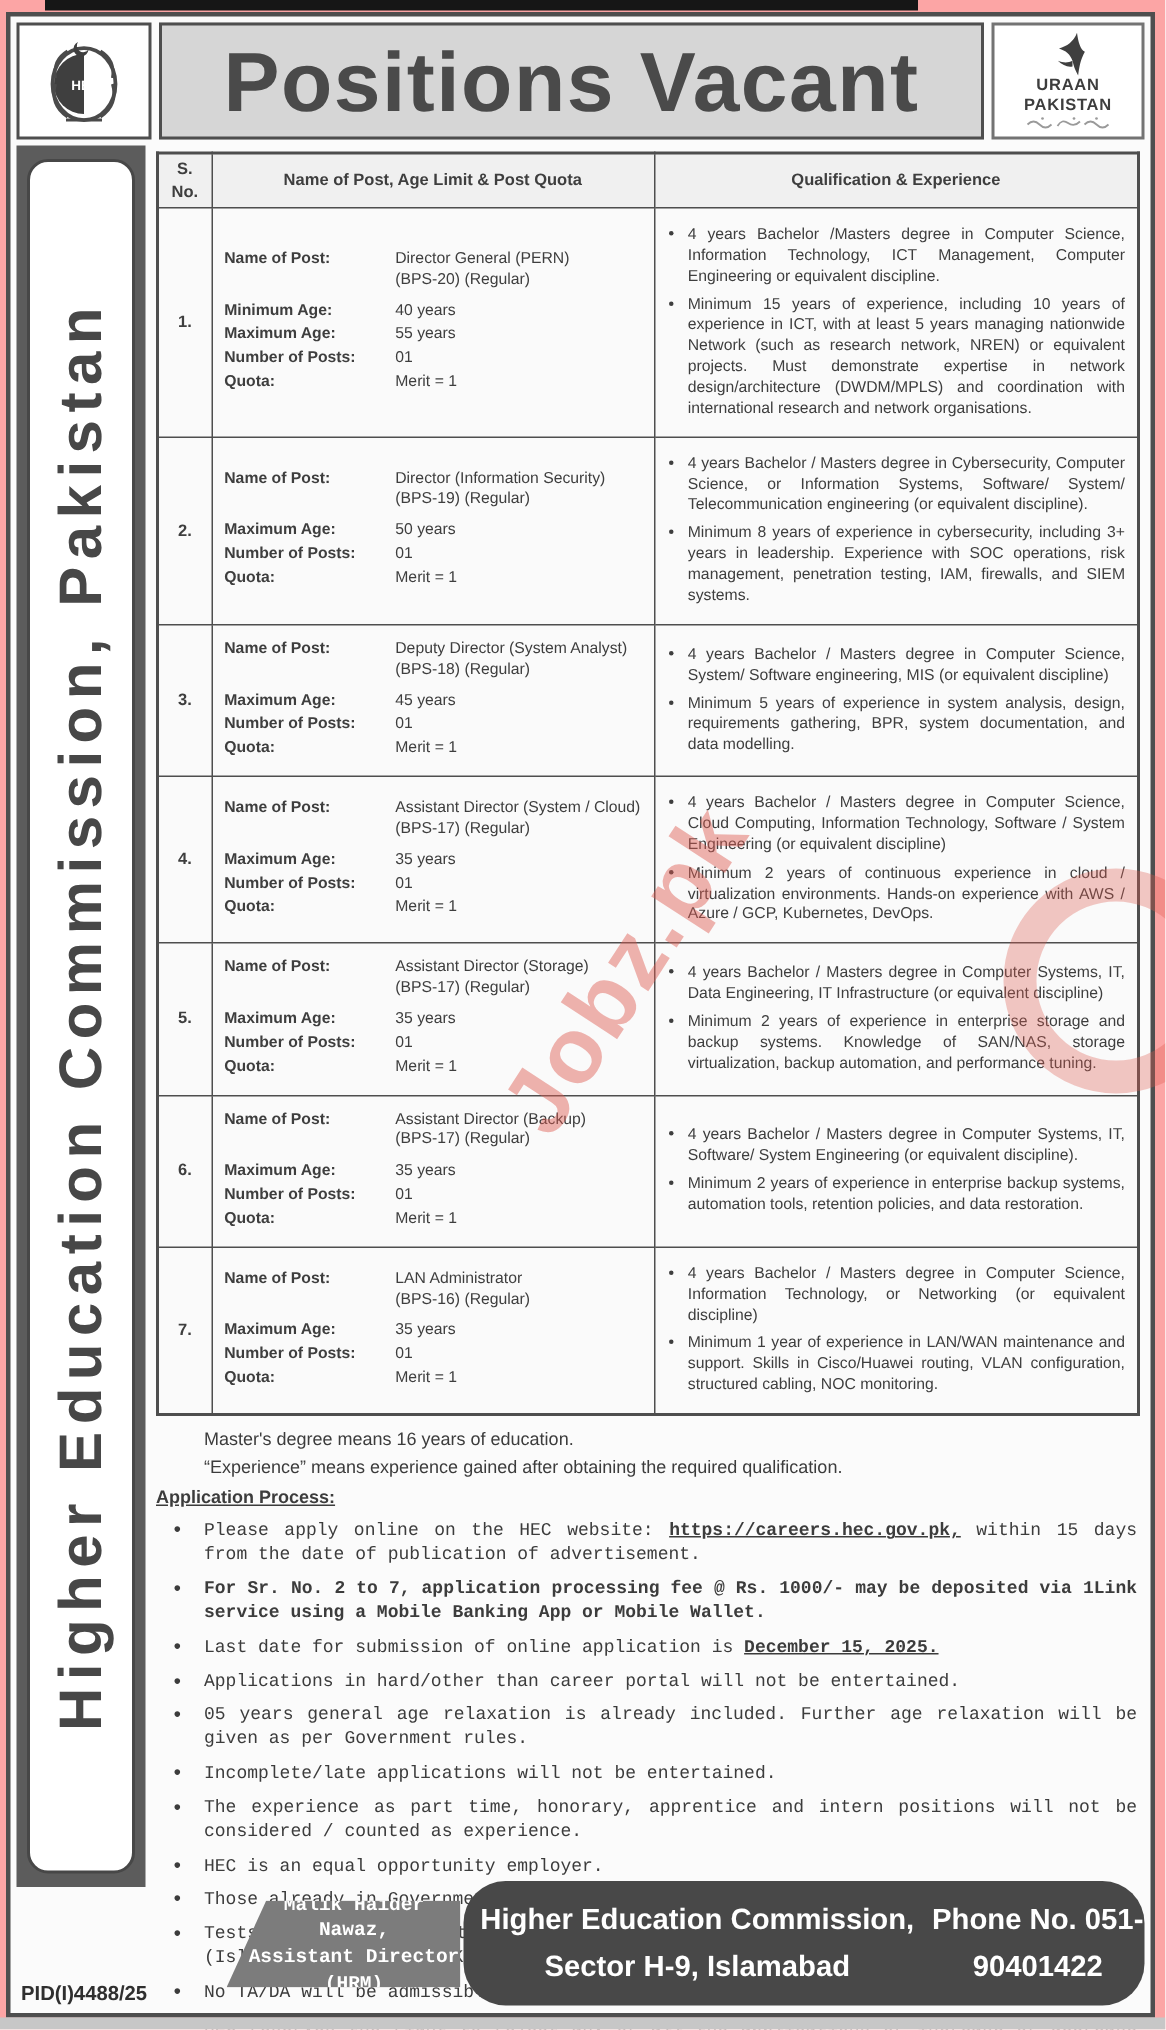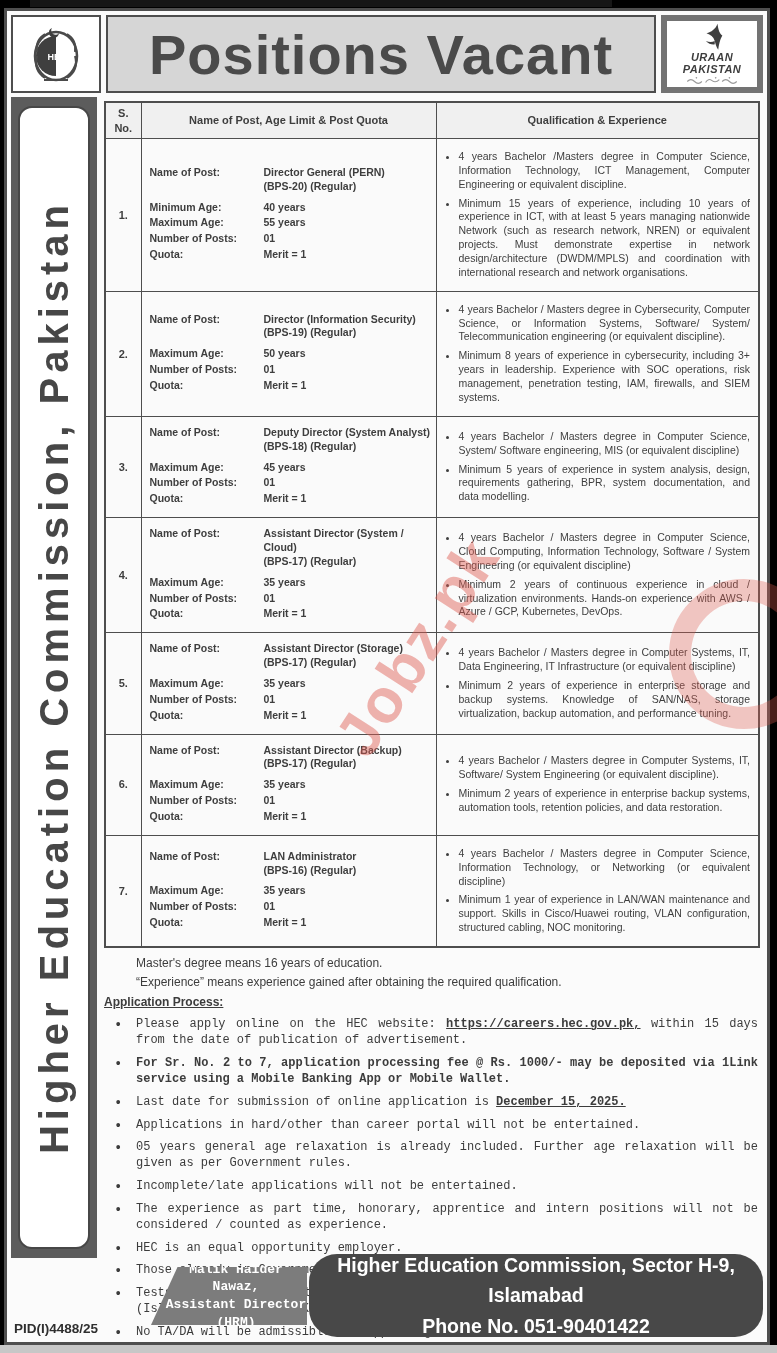--- a/index.html
+++ b/index.html
@@ -1,66 +1,66 @@
 <!DOCTYPE html>
 <html><head>
 <meta charset="utf-8">
 <style>
   * { margin:0; padding:0; box-sizing:border-box; }
   body { font-family:"Liberation Sans", sans-serif; background:#ffffff; }
-  .page { position:relative; width:777px; height:1353px; background:#000000; overflow:hidden; }
+  .page { position:relative; width:777px; height:1353px; background:#fca5a5; overflow:hidden; }
   .top-scan-bar { position:absolute; left:30px; top:0; width:582px; height:7px; background:#161616; }
   .bottom-strip { position:absolute; left:0; right:0; bottom:0; height:8px; background:#c7c7c7; }
 
   .frame { position:absolute; left:4px; top:8px; width:766px; height:1337px; border:3px solid #4e4e4e; background:#fbfbfb; }
 
   
   .header { position:absolute; top:4px; left:4px; right:4px; height:78px; display:flex; gap:5px; }
   .logo-box { width:90px; border:2px solid #4e4e4e; background:#fff; display:flex; align-items:center; justify-content:center; }
   .title-box { flex:1; border:2px solid #4e4e4e; background:#d6d6d6; display:flex; align-items:center; justify-content:center; }
   .title-box h1 { font-size:56px; font-weight:bold; color:#4a4a4a; letter-spacing:1px; }
-  .uraan-box { width:102px; border:6px solid #737373; background:#fff; display:flex; flex-direction:column; align-items:center; justify-content:center; padding:2px 0;font-style:italic; }
+  .uraan-box { width:102px; border:2px solid #737373; background:#fff; display:flex; flex-direction:column; align-items:center; justify-content:center; padding:2px 0; }
   .uraan-text { font-size:11px; font-weight:bold; color:#3d3d3d; line-height:1.15; letter-spacing:.5px; }
 
   
   .sidebar { position:absolute; top:86px; left:4px; width:86px; bottom:84px; background:#5c5c5c; padding:9px 7px; }
   .sidebar-inner { width:100%; height:100%; background:#fff; border:2px solid #474747; border-radius:14px; display:flex; align-items:center; justify-content:center; overflow:hidden; }
   .vertical-text { writing-mode:vertical-rl; transform:rotate(180deg); white-space:nowrap; font-size:40px; font-weight:bold; color:#474747; letter-spacing:5px; }
 
   
   .main { position:absolute; top:86px; left:94px; right:4px; bottom:88px; padding:4px 3px 0 3px; color:#3e3e3e; }
 
   table.posts { width:100%; border-collapse:collapse; border:2px solid #4e4e4e; font-size:10.5px; line-height:1.32; background:#fafafa; }
   table.posts th, table.posts td { border:1.5px solid #4e4e4e; }
   table.posts th { font-size:11px; font-weight:bold; text-align:center; padding:3px 2px; background:#f0f0f0; white-space:pre-line; }
   td.sno { width:36px; text-align:center; font-weight:bold; vertical-align:middle; font-size:11px; }
   td.post { width:295px; vertical-align:middle; padding:9px 4px 9px 8px; }
   .frow { display:flex; margin-bottom:2px; }
   .frow:first-child { margin-bottom:7px; }
   .flabel { width:114px; font-weight:bold; flex-shrink:0; }
-  .fvalue { white-space:pre-line;font-weight:bold; }
+  .fvalue { white-space:pre-line; }
   td.qual { vertical-align:middle; padding:6px 8px 6px 6px; }
   ul.qlist { margin:0; padding-left:16px; }
   ul.qlist li { margin:5px 0; text-align:justify; }
 
   
   .notes { margin-top:8px; font-size:12px; line-height:1.32; color:#3c3c3c; padding-right:2px; }
   .plain-note { margin-left:32px; margin-top:3px; }
   .section-heading { font-weight:bold; text-decoration:underline; font-size:12px; margin-top:4px; }
   ul.bullets { list-style:none; margin:2px 0 0 0; padding:0; }
   ul.bullets li { position:relative; padding-left:32px; margin:7px 0; text-align:justify;font-family:Liberation Mono, monospace; }
   ul.bullets li::before { content:"\2022"; position:absolute; left:10px; top:-1px; font-size:14px; }
   .b { font-weight:bold; }
   .u { text-decoration:underline; }
 
   
   .footer { position:absolute; left:4px; right:4px; bottom:4px; height:84px; }
   .pid { position:absolute; left:3px; bottom:2px; font-weight:bold; font-size:13.5px; color:#2f2f2f; }
   .sig-box { position:absolute; left:140px; top:13px; width:156px; height:58px; background:#7c7c7c; clip-path:polygon(17% 0,100% 0,100% 100%,0 100%); color:#fff; font-weight:bold; font-size:13px; display:flex; flex-direction:column; align-items:center; justify-content:center; padding-left:14px; line-height:1.35; text-align:center;font-family:Liberation Mono, monospace; }
-  .addr-box { position:absolute; left:298px; right:0; top:0; bottom:1px; background:#484848; border-radius:28px; color:#fff; display:flex; flex-direction:column; align-items:center; justify-content:center; font-weight:bold; font-size:19.5px; line-height:1.55; text-align:center; }
+  .addr-box { position:absolute; left:298px; right:0; top:0; bottom:1px; background:#484848; border-radius:28px; color:#fff; display:flex; align-items:center; justify-content:center; font-weight:bold; font-size:19.5px; line-height:1.55; text-align:center; }
 
   
   .watermark { position:absolute; left:240px; top:600px; width:340px; text-align:center; transform:rotate(-57deg); font-size:62px; font-weight:bold; opacity:.45; pointer-events:none; letter-spacing:2px; }
   .watermark2 { position:absolute; right:-52px; top:568px; width:150px; height:150px; border:22px solid rgba(222,90,80,.33); border-radius:50%; pointer-events:none; }
 
   svg .ink { fill:#3f3f3f; }
   svg .stroke { stroke:#4a4a4a; fill:none; }
 </style>
 </head>
 <body>

